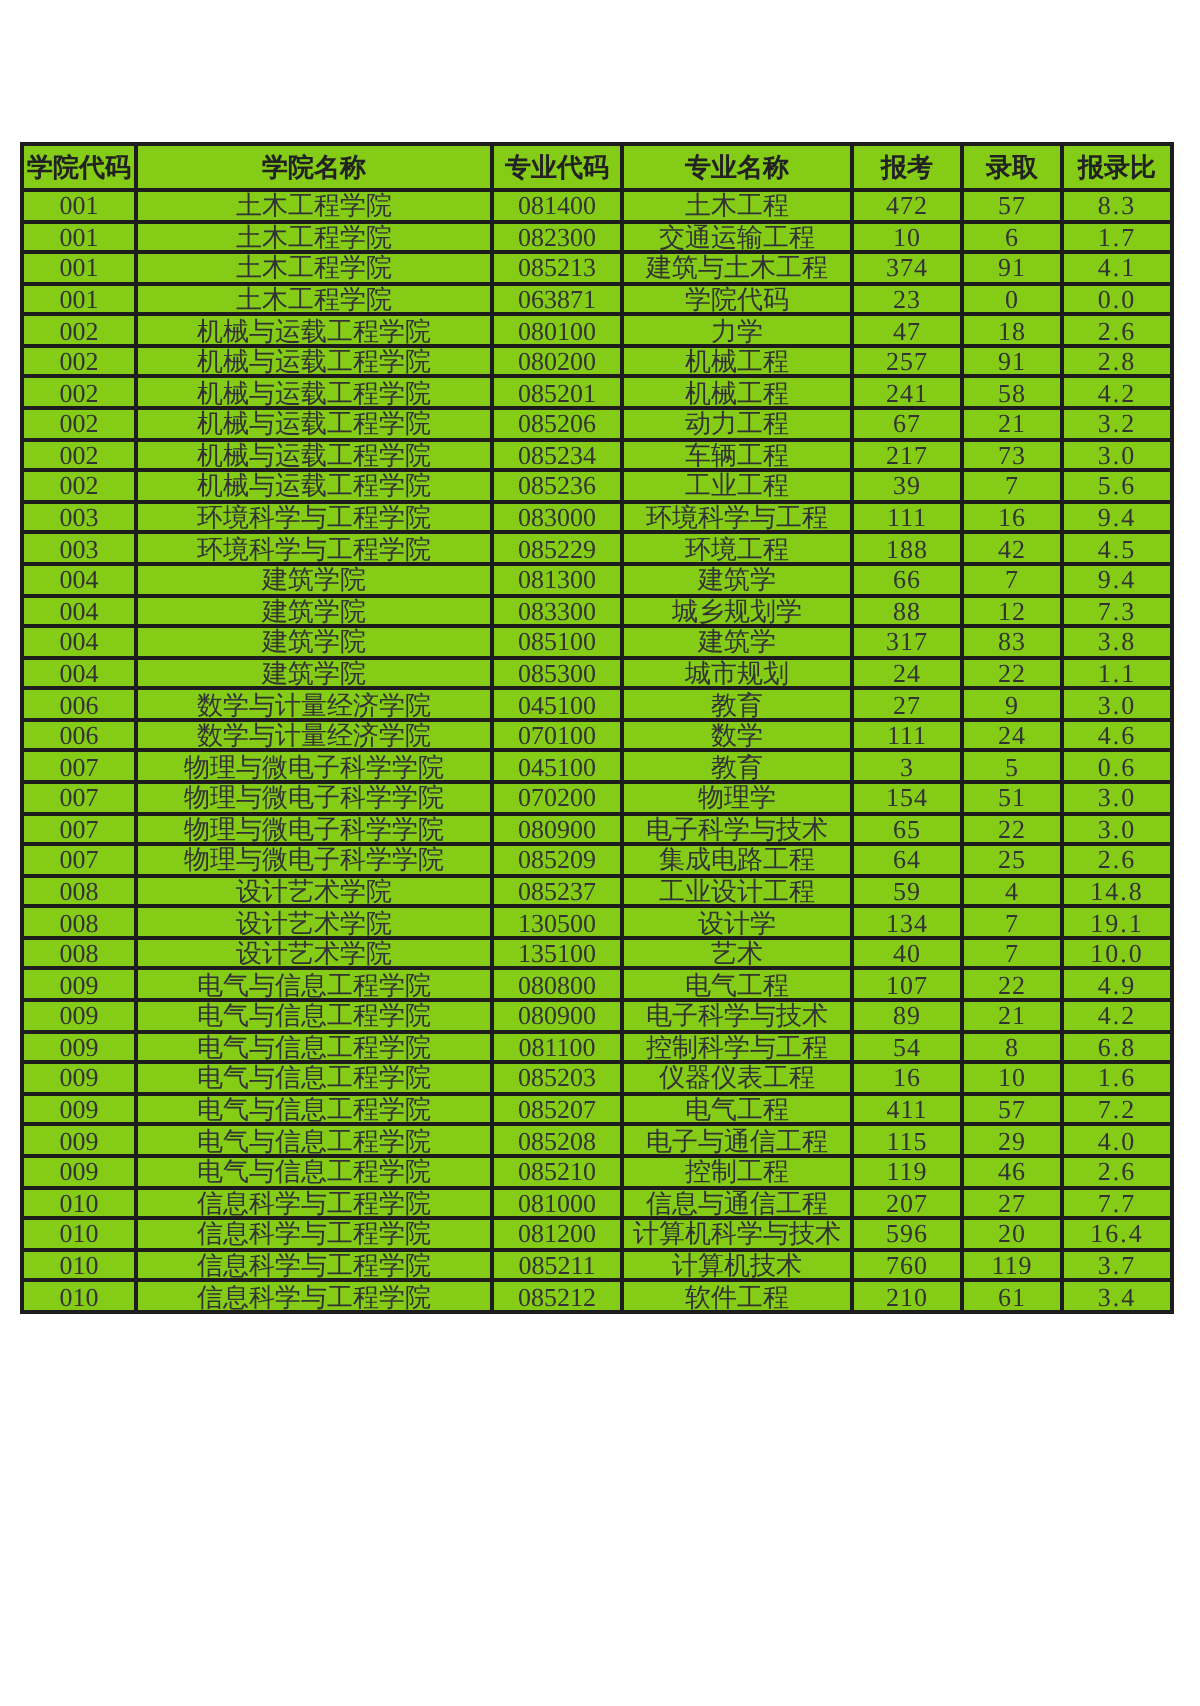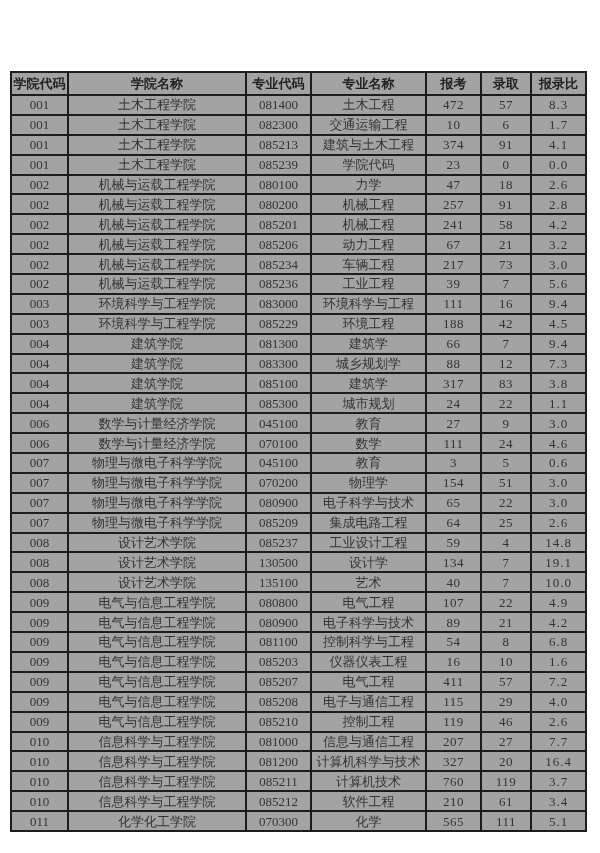--- a/index.html
+++ b/index.html
@@ -17,24 +17,24 @@
   .page {
     position: absolute;
     inset: 0;
     background: #ffffff;
   }
   table.stats {
     position: absolute;
     left: 10px;
     top: 71px;
     width: 575px;
-    height: 761px;
+    height: 586px;
     border-collapse: collapse;
     table-layout: fixed;
-    background: #a3a3a3;
+    background: #84cc16;
   }
   table.stats th, table.stats td {
     border: 2px solid #1d1d1d;
     text-align: center;
     vertical-align: middle;
     font-size: 13px;
     line-height: 1;
     padding: 0 1px;
     color: #333333;
     white-space: nowrap;
@@ -104,21 +104,21 @@
           <td>土木工程学院</td>
           <td>085213</td>
           <td>建筑与土木工程</td>
           <td class="num">374</td>
           <td class="num">91</td>
           <td class="num ratio">4.1</td>
         </tr>
         <tr>
           <td>001</td>
           <td>土木工程学院</td>
-          <td>085239</td>
+          <td>063871</td>
           <td>学院代码</td>
           <td class="num">23</td>
           <td class="num">0</td>
           <td class="num ratio">0.0</td>
         </tr>
         <tr>
           <td>002</td>
           <td>机械与运载工程学院</td>
           <td>080100</td>
           <td>力学</td>
@@ -376,21 +376,21 @@
           <td>信息与通信工程</td>
           <td class="num">207</td>
           <td class="num">27</td>
           <td class="num ratio">7.7</td>
         </tr>
         <tr>
           <td>010</td>
           <td>信息科学与工程学院</td>
           <td>081200</td>
           <td>计算机科学与技术</td>
-          <td class="num">327</td>
+          <td class="num">596</td>
           <td class="num">20</td>
           <td class="num ratio">16.4</td>
         </tr>
         <tr>
           <td>010</td>
           <td>信息科学与工程学院</td>
           <td>085211</td>
           <td>计算机技术</td>
           <td class="num">760</td>
           <td class="num">119</td>
@@ -398,24 +398,15 @@
         </tr>
         <tr>
           <td>010</td>
           <td>信息科学与工程学院</td>
           <td>085212</td>
           <td>软件工程</td>
           <td class="num">210</td>
           <td class="num">61</td>
           <td class="num ratio">3.4</td>
         </tr>
-        <tr>
-          <td>011</td>
-          <td>化学化工学院</td>
-          <td>070300</td>
-          <td>化学</td>
-          <td class="num">565</td>
-          <td class="num">111</td>
-          <td class="num ratio">5.1</td>
-        </tr>
       </tbody>
   </table>
 </div>
 
 </body></html>

